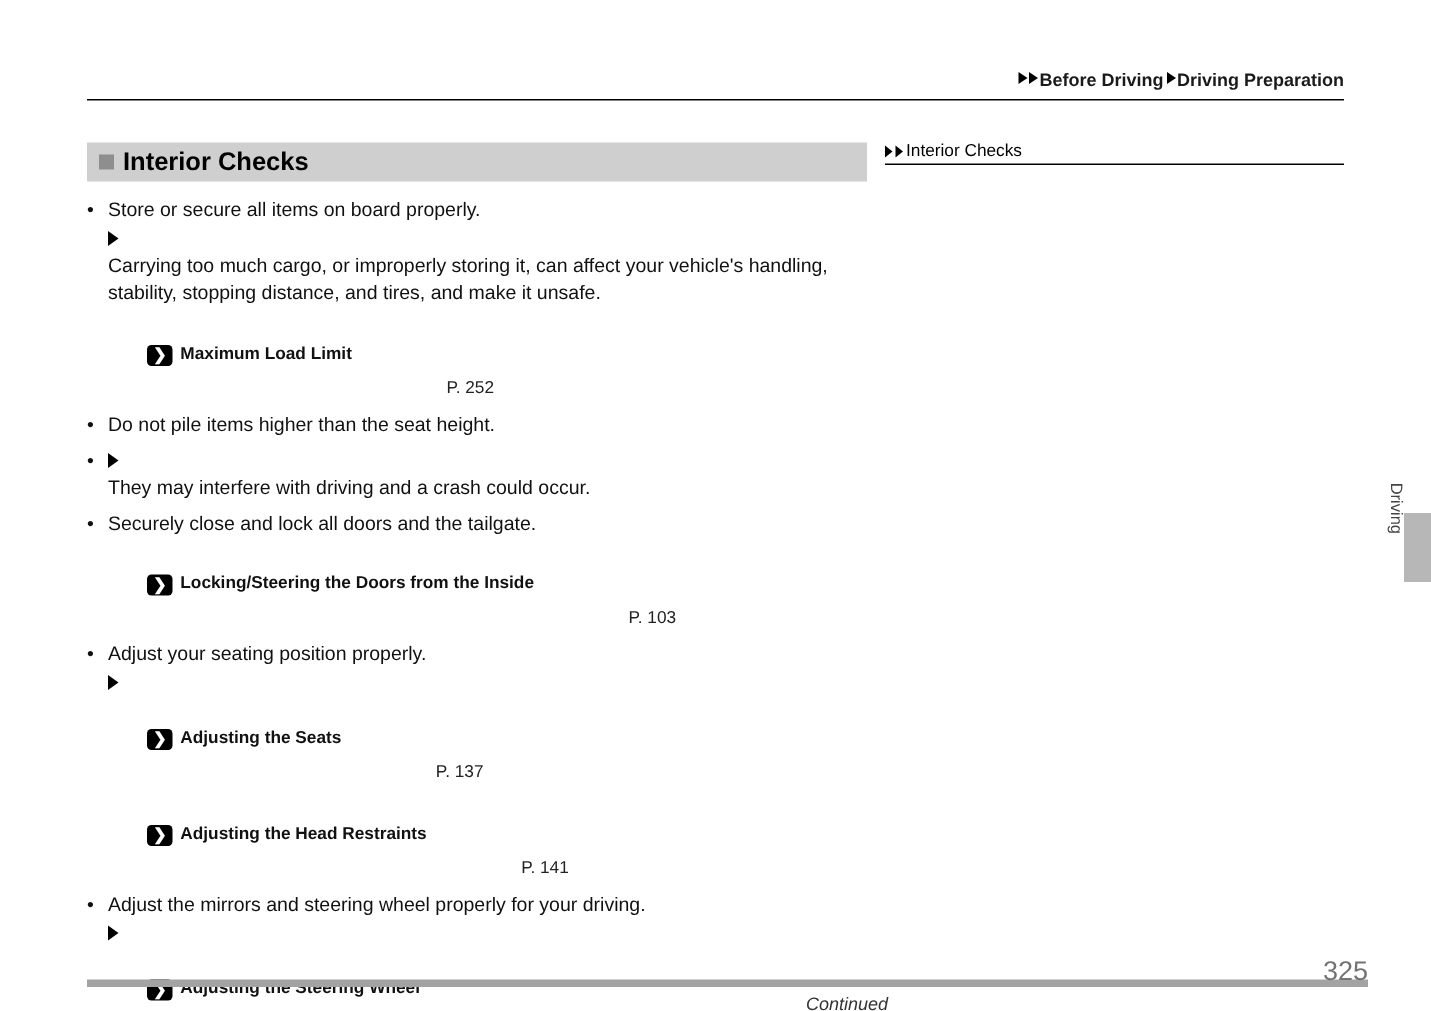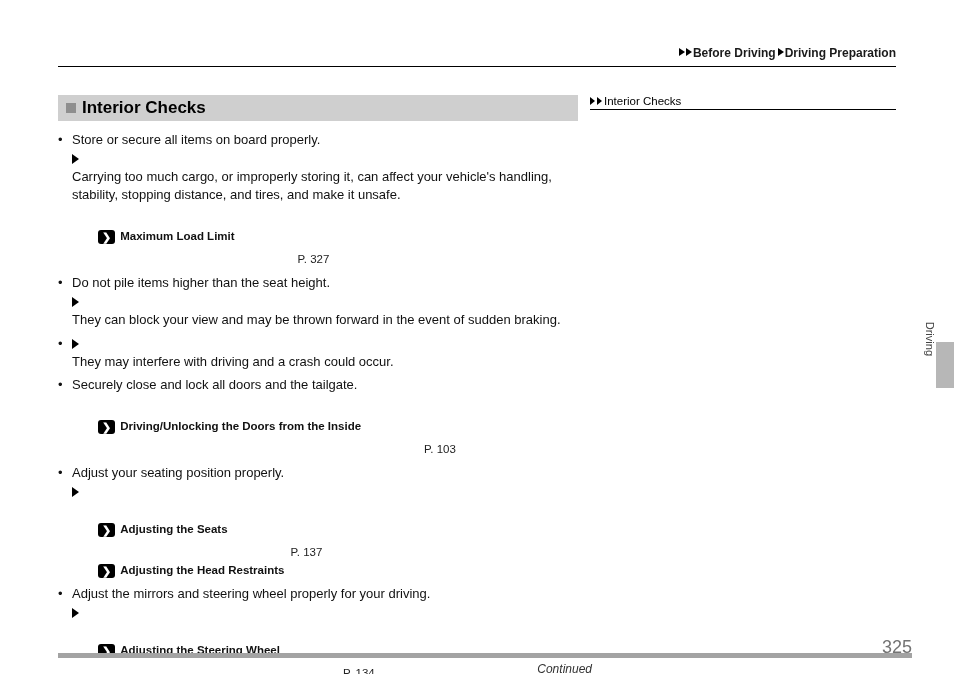--- a/index.html
+++ b/index.html
@@ -220,57 +220,54 @@
       <ul class="bullets" id="bullet-host">
           <li>
             <div>Store or secure all items on board properly.</div>
             <div class="sub">
               <span class="tri"></span>
               <span>Carrying too much cargo, or improperly storing it, can affect your vehicle's handling, stability, stopping distance, and tires, and make it unsafe.</span>
             </div>
             <div class="xref">
               <span class="badge">❯</span>
               <span class="title">Maximum Load Limit</span>
-              <span class="page">P. 327</span>
+              <span class="page">P. 252</span>
             </div>
           </li>
           <li>
             <div>Do not pile items higher than the seat height.</div>
-            <div class="sub">
-              <span class="tri"></span>
-              <span>They can block your view and may be thrown forward in the event of sudden braking.</span>
-            </div>
           </li>
           <li>
             <div class="sub">
               <span class="tri"></span>
               <span>They may interfere with driving and a crash could occur.</span>
             </div>
           </li>
           <li>
             <div>Securely close and lock all doors and the tailgate.</div>
             <div class="xref">
               <span class="badge">❯</span>
-              <span class="title">Driving/Unlocking the Doors from the Inside</span>
+              <span class="title">Locking/Steering the Doors from the Inside</span>
               <span class="page">P. 103</span>
             </div>
           </li>
           <li>
             <div>Adjust your seating position properly.</div>
             <div class="sub">
               <span class="tri"></span>
             </div>
             <div class="xref">
               <span class="badge">❯</span>
               <span class="title">Adjusting the Seats</span>
               <span class="page">P. 137</span>
             </div>
             <div class="xref">
               <span class="badge">❯</span>
               <span class="title">Adjusting the Head Restraints</span>
+              <span class="page">P. 141</span>
             </div>
           </li>
           <li>
             <div>Adjust the mirrors and steering wheel properly for your driving.</div>
             <div class="sub">
               <span class="tri"></span>
             </div>
             <div class="xref">
               <span class="badge">❯</span>
               <span class="title">Adjusting the Steering Wheel</span>

